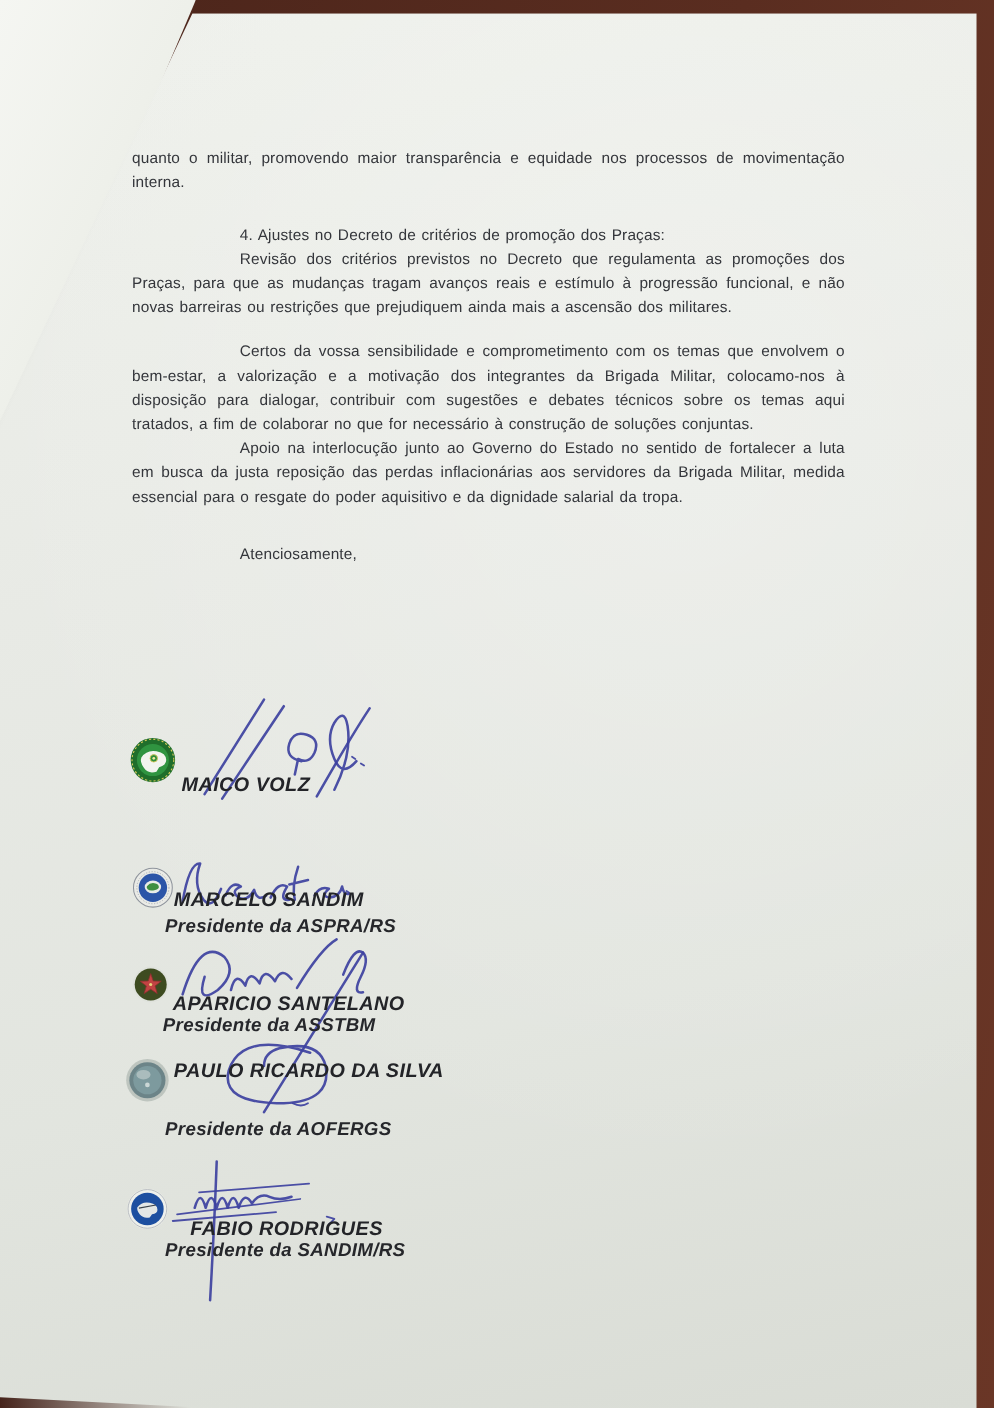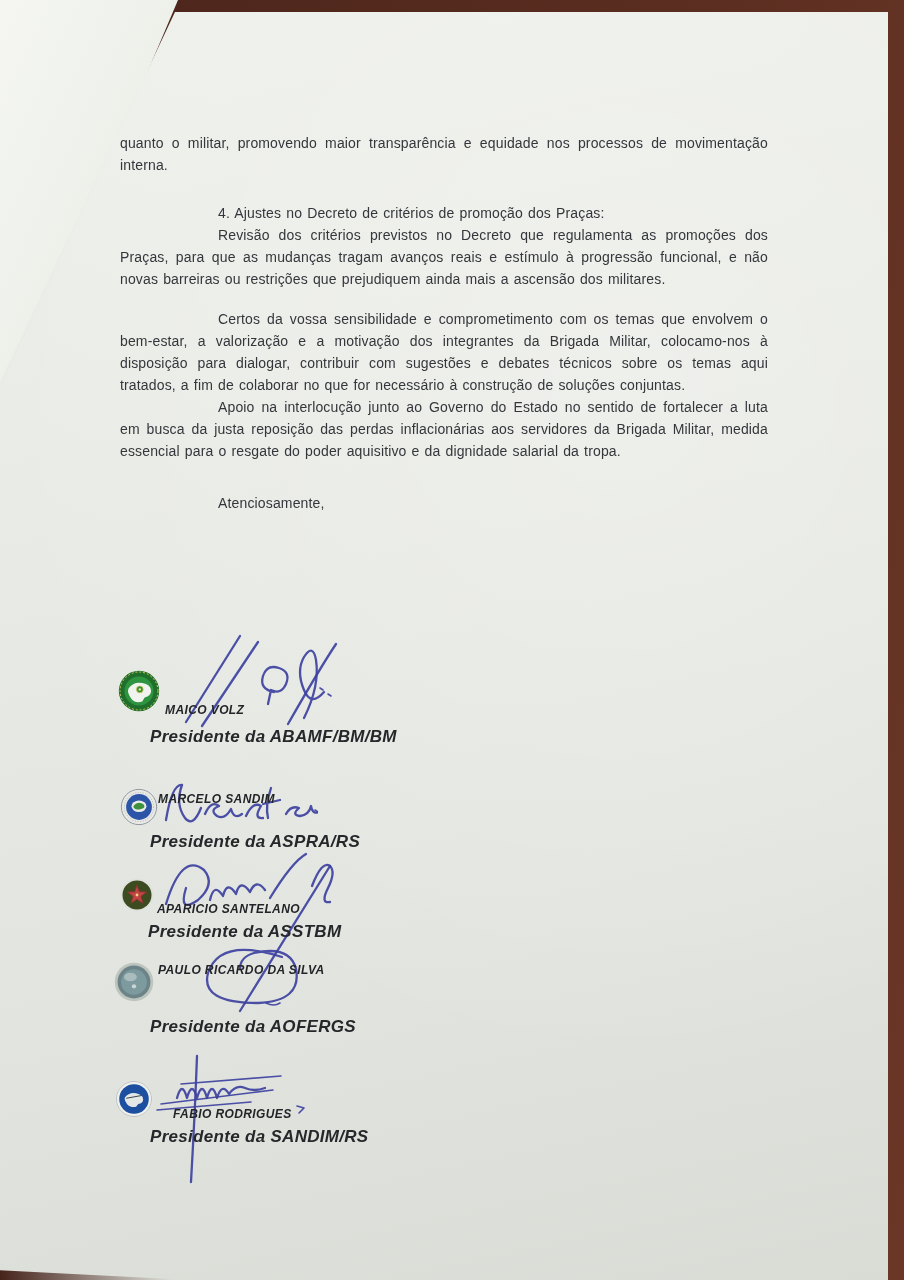--- a/index.html
+++ b/index.html
@@ -46,21 +46,21 @@
   }
   .doc-text p{ text-align:justify; }
   .indent{ text-indent:98px; }
   .sp1{ margin-top:26px; }
   .sp2{ margin-top:18px; }
   .heading{ text-align:left; }
   .salutation{ margin-top:30px; text-indent:98px; text-align:left; }
 
   .sig-name{
     position:absolute; color:#232428; font-weight:bold; font-style:italic;
-    font-size:12px; letter-spacing:.4px; white-space:nowrap;
+    font-size:18px; letter-spacing:.4px; white-space:nowrap;
   }
   .sig-title{
     position:absolute; color:#26272b; font-weight:bold; font-style:italic;
     font-size:17px; letter-spacing:.3px; white-space:nowrap;
   }
   .seal{ position:absolute; }
   .ink{ position:absolute; pointer-events:none; }
   .ink path{ fill:none; stroke:#3d41a0; stroke-width:2.3; stroke-linecap:round; stroke-linejoin:round; opacity:.92; }
   .ink .thin{ stroke-width:1.6; }
 </style>
@@ -91,39 +91,38 @@
   </svg>
   <svg class="ink" style="left:180px; top:618px" width="170" height="100" viewBox="0 0 170 100">
     <path d="M16,92 L70,6"></path>
     <path d="M32,96 L88,12"></path>
     <path d="M104,62 q-15,-3 -11,-16 q4,-12 16,-8 q12,4 7,16 q-5,11 -15,6 l-3,14"></path>
     <path d="M134,88 q16,-32 12,-58 q-3,-17 -12,-3 q-8,14 0,33 q7,17 20,2"></path>
     <path d="M118,94 Q150,38 166,14"></path>
     <path class="thin" d="M150,58 l3,2 M158,64 l3,2"></path>
   </svg>
   <div class="sig-name" style="left:175px; top:691px">MAICO VOLZ</div>
-  <div class="sig-title" style="left:160px; top:715px">Presidente da ABAMF/BM/BM</div>
 
   <svg class="seal" style="left:130px; top:776px" width="38" height="38" viewBox="0 0 56 56">
     <circle cx="28" cy="28" r="27" fill="#e9eae6"></circle>
     <circle cx="28" cy="28" r="26" fill="none" stroke="#8e949c" stroke-width="1.4"></circle>
     <circle cx="28" cy="28" r="21.5" fill="none" stroke="#9aa0a8" stroke-width="1" stroke-dasharray="1.6 2.2"></circle>
     <circle cx="28" cy="28" r="19" fill="#2c55a8"></circle>
     <ellipse cx="28" cy="27" rx="11" ry="8.5" fill="#e9ece7"></ellipse>
     <path d="M20,26 q4,-5 10,-4 q6,1 6,5 q0,3 -5,4 q-7,2 -10,-1 q-2,-2 -1,-4 z" fill="#3f8f3f"></path>
   </svg>
   <svg class="ink" style="left:168px; top:764px" width="160" height="52" viewBox="0 0 160 52">
     <path d="M8,44 Q14,8 24,9 Q17,28 27,42 Q35,52 43,32"></path>
     <path d="M47,38 q6,-14 14,-8 q-10,4 -2,10 q8,4 14,-7 q3,11 11,5"></path>
     <path d="M88,40 q7,-15 15,-10 q-8,13 2,12"></path>
     <path d="M113,12 q-6,18 -3,30 M105,28 l17,-4"></path>
     <path d="M128,38 q5,-9 13,-6 q-8,7 1,8 q9,-1 11,-10 q2,10 9,5"></path>
     <path class="thin" d="M157,34 l3,2"></path>
   </svg>
-  <div class="sig-name" style="left:168px; top:780px">MARCELO SANDIM</div>
+  <div class="sig-name" style="left:168px; top:796px">MARCELO SANDIM</div>
   <div class="sig-title" style="left:160px; top:820px">Presidente da ASPRA/RS</div>
 
   <svg class="seal" style="left:130px; top:866px" width="34" height="34" viewBox="0 0 48 48">
     <circle cx="24" cy="24" r="23" fill="#dfe2dc"></circle>
     <circle cx="24" cy="24" r="20.5" fill="#3d4b20"></circle>
     <polygon points="24,10 27.2,19.5 37.5,19.8 29.6,25.9 32.4,35.7 24,30 15.6,35.7 18.4,25.9 10.5,19.8 20.8,19.5" fill="#c24343" stroke="#8e2f2f" stroke-width="1"></polygon>
     <circle cx="24" cy="24" r="2" fill="#e8d77a"></circle>
   </svg>
   <svg class="ink" style="left:160px; top:834px" width="200" height="180" viewBox="0 0 200 180">
     <path d="M16,58 Q32,6 54,24 Q66,38 48,54 Q28,68 36,42"></path>

